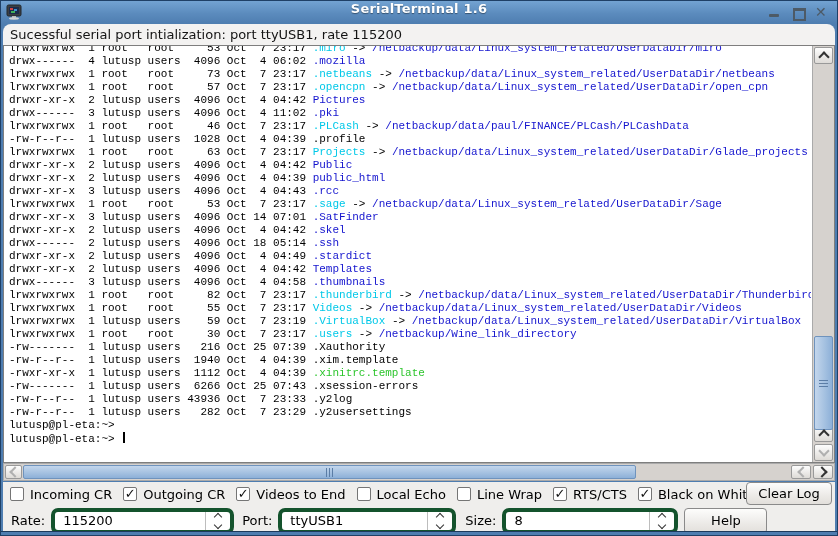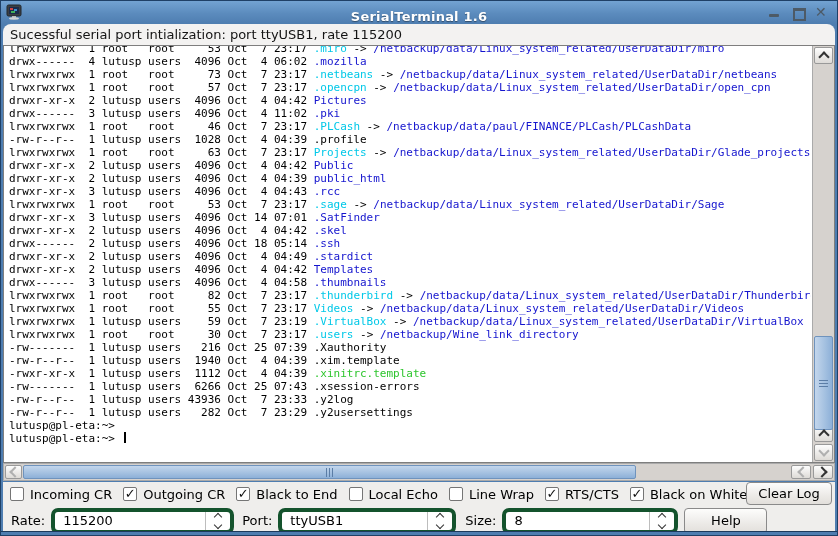--- a/index.html
+++ b/index.html
@@ -6,21 +6,21 @@
   .window{
     position:relative;width:838px;height:536px;box-sizing:border-box;
     border:1px solid #1f4066;background:#4e7db0;
     font-family:"DejaVu Sans","Liberation Sans",sans-serif;
     overflow:hidden;
   }
   
   .titlebar{
     position:absolute;left:0;top:0;right:0;height:23px;
     background:linear-gradient(#73a3d2,#5b8bbd 55%,#4e7db0);
-    display:flex;align-items:flex-end;
+    display:flex;align-items:flex-start;
   }
   .appicon{position:absolute;left:5px;top:3px;width:16px;height:16px;}
   .title{
     flex:1;text-align:center;color:#fff;font-weight:bold;font-size:13px;
     text-shadow:0 1px 1px rgba(0,0,0,.4);letter-spacing:.2px;
   }
   .winbtns{position:absolute;right:8px;top:0;height:23px;display:flex;align-items:center;gap:10px;}
   .wbtn{width:14px;height:14px;position:relative;cursor:default;}
   .wbtn .min{position:absolute;left:2px;right:2px;bottom:3px;height:3px;background:#4d5a66;border-radius:1px;}
   .wbtn .max{position:absolute;left:2px;top:2px;width:9px;height:8px;border:2px solid #4d5a66;border-top-width:3px;}
@@ -34,21 +34,21 @@
   
   .termframe{
     position:absolute;left:2px;top:44px;right:2px;height:418px;
     background:#fff;border:1px solid #7e7e7e;box-sizing:border-box;
   }
   .termview{
     position:absolute;left:1px;top:0;right:23px;bottom:0;overflow:hidden;
     font-family:"DejaVu Sans Mono","Liberation Mono",monospace;
     font-size:11px;line-height:13px;padding-left:4px;
   }
-  .termview .inner{margin-top:-4px;}
+  .termview .inner{margin-top:-4px;font-family:Liberation Mono, monospace;}
   .tline{white-space:pre;}
   .seg-plain{color:var(--c-plain);}
   .seg-dir{color:var(--c-dir);}
   .seg-symlink{color:var(--c-symlink);}
   .seg-target{color:var(--c-target);}
   .seg-exec{color:var(--c-exec);}
   .seg-cursor{display:inline-block;width:2px;height:11px;background:#000;vertical-align:-1px;margin-left:2px;}
   
   .chev{display:inline-block;width:6px;height:6px;border-right:2px solid #333;border-bottom:2px solid #333;}
   .chev.up{transform:rotate(-135deg);margin-top:3px;}
@@ -245,21 +245,21 @@
       <span class="opt">
           <span class="cb"></span>
           <span class="cbl">Incoming CR</span>
         </span>
         <span class="opt">
           <span class="cb">✓</span>
           <span class="cbl">Outgoing CR</span>
         </span>
         <span class="opt">
           <span class="cb">✓</span>
-          <span class="cbl">Black to End</span>
+          <span class="cbl">Videos to End</span>
         </span>
         <span class="opt">
           <span class="cb"></span>
           <span class="cbl">Local Echo</span>
         </span>
         <span class="opt">
           <span class="cb"></span>
           <span class="cbl">Line Wrap</span>
         </span>
         <span class="opt">

